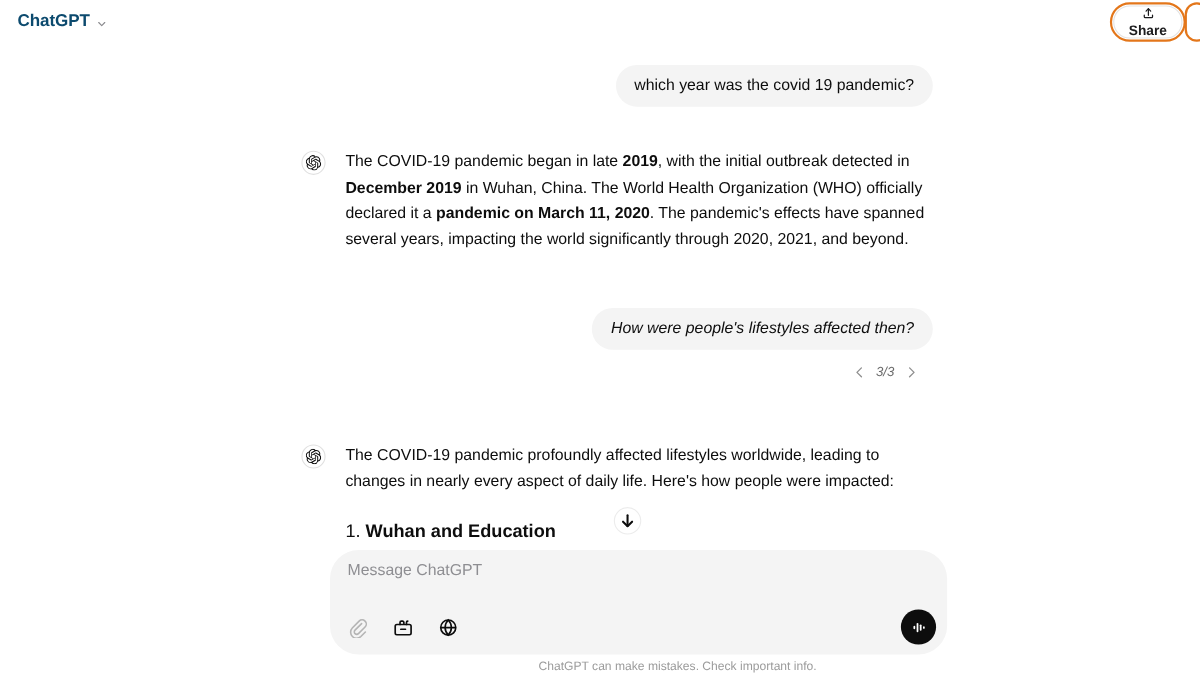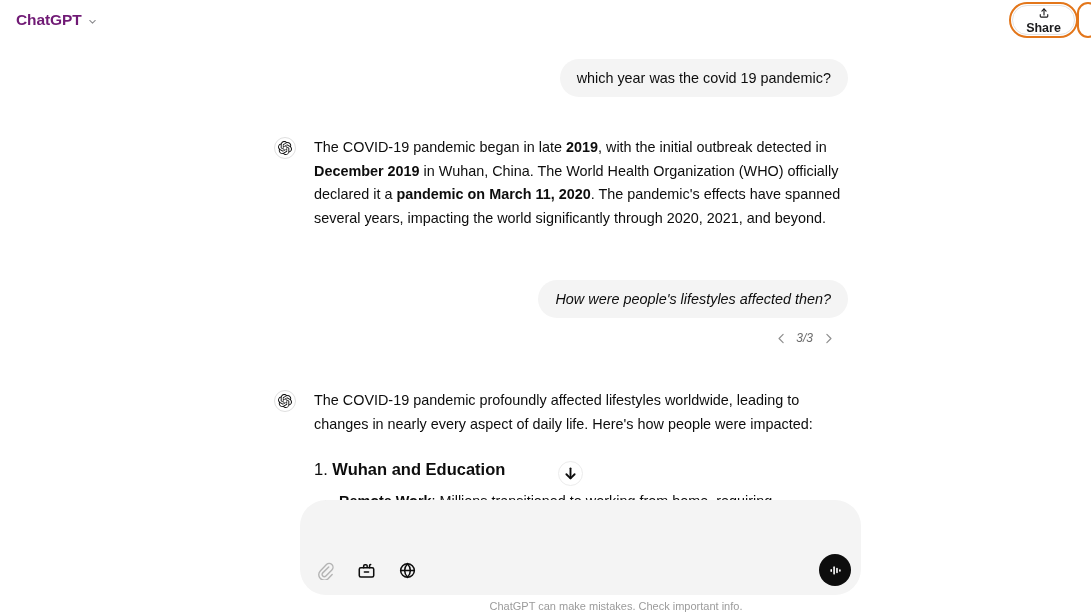--- a/index.html
+++ b/index.html
@@ -20,21 +20,21 @@
     display: flex; align-items: center;
   }
   #model-switcher {
     display: flex; align-items: center; gap: 5px;
     margin-left: 8px;
     padding: 4px 8px;
     border-radius: 8px;
     cursor: pointer;
   }
   #model-name {
-    font-size: 15.5px; font-weight: 600; color: #701a75;
+    font-size: 15.5px; font-weight: 600; color: #0c4a6e;
     letter-spacing: -0.1px;
   }
   .chev-down {
     width: 11px; height: 11px;
     display: inline-block;
     position: relative; top: 1px;
   }
   .chev-down svg { display: block; }
 
   
@@ -155,21 +155,21 @@
     width: 16px; height: 16px;
     display: flex; align-items: center; justify-content: center;
     cursor: pointer;
   }
   .pager-count { font-size: 12px; color: #6b6b6b; }
 
   
   #turn-1 { margin-top: 18px; }
   #turn-2 { margin-top: 39px; }
   #turn-3 { margin-top: 50px; font-style: italic; }
-  #turn-4 { margin-top: 43px; }
+  #turn-4 { margin-top: 57px; }
 
   
   #scroll-badge {
     position: absolute;
     left: 558px; top: 461px;
     width: 25px; height: 25px;
     border-radius: 50%;
     background: #ffffff;
     border: 1px solid #ececec;
     display: flex; align-items: center; justify-content: center;
@@ -324,20 +324,21 @@
 
 <div id="scroll-badge">
   <svg width="15" height="15" viewBox="0 0 16 16" fill="none">
     <path d="M8 2.5V13" stroke="#0d0d0d" stroke-width="2" stroke-linecap="round"></path>
     <path d="M3.6 8.8L8 13.2L12.4 8.8" stroke="#0d0d0d" stroke-width="2" stroke-linecap="round" stroke-linejoin="round"></path>
   </svg>
 </div>
 
 <div id="composer">
 
+  <input id="composer-input" type="text" placeholder="Message ChatGPT" style="">
 
   <div id="composer-tools">
 
     <div class="tool-btn">
       <svg width="19" height="19" viewBox="0 0 20 20" fill="none">
         <path d="M13.4 6.2 7.1 12.5a2.3 2.3 0 0 0 3.3 3.3l6.3-6.3a4 4 0 0 0-5.7-5.7L4.5 10.4a5.8 5.8 0 0 0 8.2 8.2l4.3-4.3" stroke="#b4b4b4" stroke-width="1.5" stroke-linecap="round" stroke-linejoin="round"></path>
       </svg>
     </div>
 
     <div class="tool-btn">

